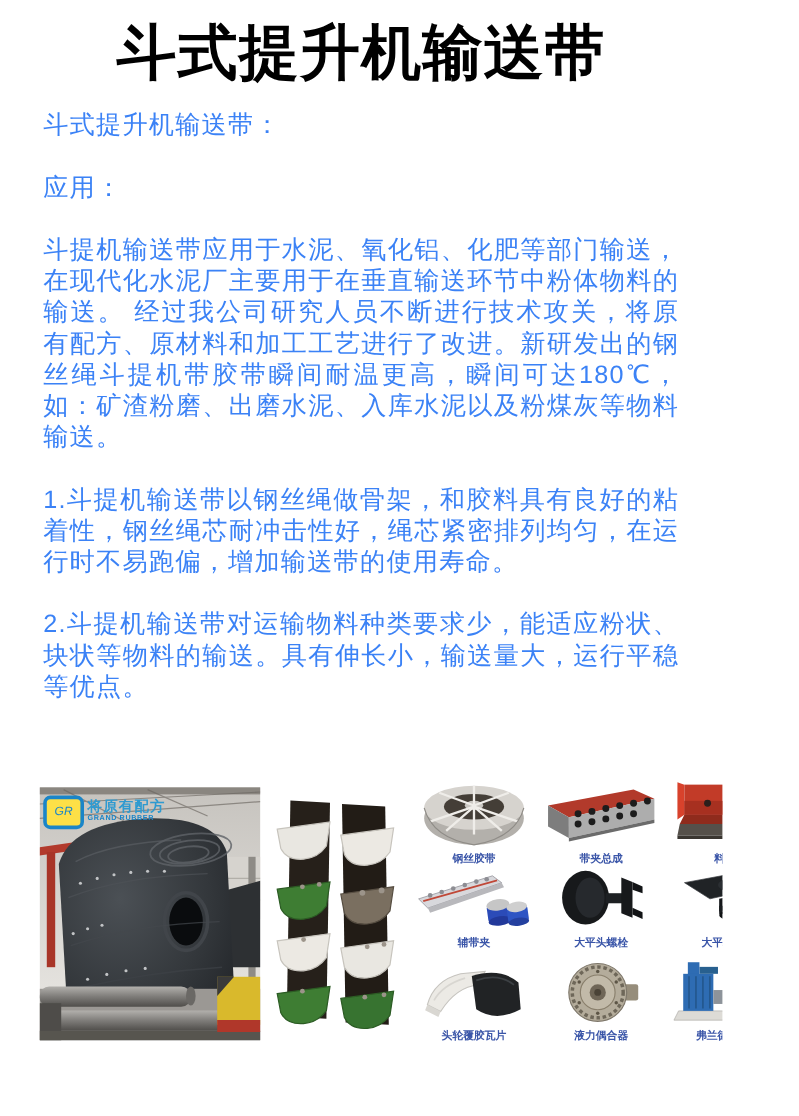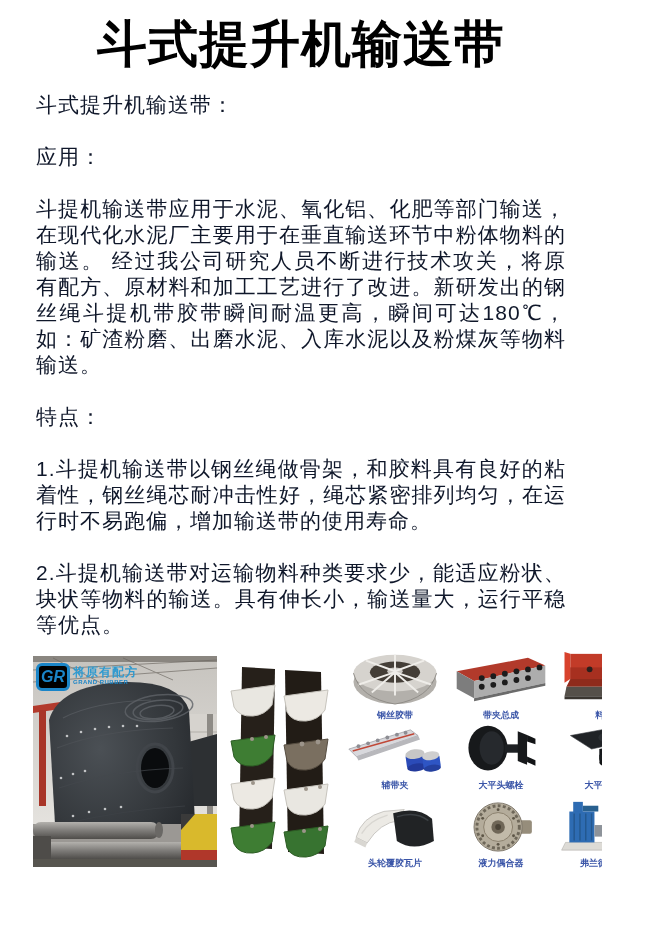--- a/index.html
+++ b/index.html
@@ -6,30 +6,30 @@
   .page{
     position:relative;width:602px;height:930px;background:#ffffff;overflow:hidden;
     font-family:"Liberation Sans", sans-serif;color:#111111;
   }
   .title{
     margin:0;padding-top:12px;text-align:center;
     font-size:50px;line-height:64px;font-weight:bold;letter-spacing:1px;color:#000;
   }
   .content{position:absolute;left:36px;right:36px;top:92px;}
   .content p{
-    margin:0 0 26px 0;font-size:21px;line-height:26px;letter-spacing:1px;color:#0f172a;
+    margin:0 0 26px 0;font-size:21px;line-height:26px;letter-spacing:1px;color:#3b82f6;
     text-align:justify;
   }
   .gallery{position:absolute;left:0;top:652px;width:666px;height:220px;}
   .photo-main{position:absolute;left:33px;top:4px;width:184px;height:211px;}
   .photo-main svg{display:block;}
   .logo{position:absolute;left:3px;top:7px;display:flex;align-items:flex-start;}
   .logo-badge{
-    width:28px;height:22px;border:3px solid #1a85c8;border-radius:6px;background:#000000;
-    color:#1a85c8;font-weight:bold;font-style:italic;font-size:16px;line-height:22px;text-align:center;
+    width:28px;height:22px;border:3px solid #1a85c8;border-radius:6px;background:#fde047;
+    color:#1a85c8;font-weight:normal;font-style:italic;font-size:10px;line-height:22px;text-align:center;
   }
   .logo-text{margin-left:3px;padding-top:3px;}
   .logo-cn{color:#2f9ad0;font-size:12px;font-weight:bold;letter-spacing:1px;line-height:13px;}
   .logo-en{color:#1a85c8;font-size:6px;font-weight:bold;letter-spacing:.5px;line-height:7px;}
   .photo-buckets{position:absolute;left:228px;top:11px;width:107px;height:199px;}
   .product-grid{
     position:absolute;left:342px;top:0;width:318px;height:220px;
     display:grid;grid-template-columns:repeat(3,1fr);grid-template-rows:72px 70px 78px;font-family:Liberation Mono, monospace;
   }
   .cell{display:flex;flex-direction:column;align-items:center;justify-content:flex-end;padding-bottom:2px;}
@@ -40,21 +40,20 @@
 <body>
 
 <div class="page">
 
   <h1 class="title">斗式提升机输送带</h1>
 
   <div class="content">
     <p>斗式提升机输送带：</p>
     <p>应用：</p>
     <p>斗提机输送带应用于水泥、氧化铝、化肥等部门输送，在现代化水泥厂主要用于在垂直输送环节中粉体物料的输送。 经过我公司研究人员不断进行技术攻关，将原有配方、原材料和加工工艺进行了改进。新研发出的钢丝绳斗提机带胶带瞬间耐温更高，瞬间可达180℃，如：矿渣粉磨、出磨水泥、入库水泥以及粉煤灰等物料输送。</p>
-    <p>特点：</p>
     <p>1.斗提机输送带以钢丝绳做骨架，和胶料具有良好的粘着性，钢丝绳芯耐冲击性好，绳芯紧密排列均匀，在运行时不易跑偏，增加输送带的使用寿命。</p>
     <p>2.斗提机输送带对运输物料种类要求少，能适应粉状、块状等物料的输送。具有伸长小，输送量大，运行平稳等优点。</p>
   </div>
 
   <div class="gallery">
 
     <div class="photo-main">
       <svg width="184" height="211" viewBox="0 0 184 211">
         <defs>
           <linearGradient id="bgGrad" x1="0" y1="0" x2="0" y2="1">

